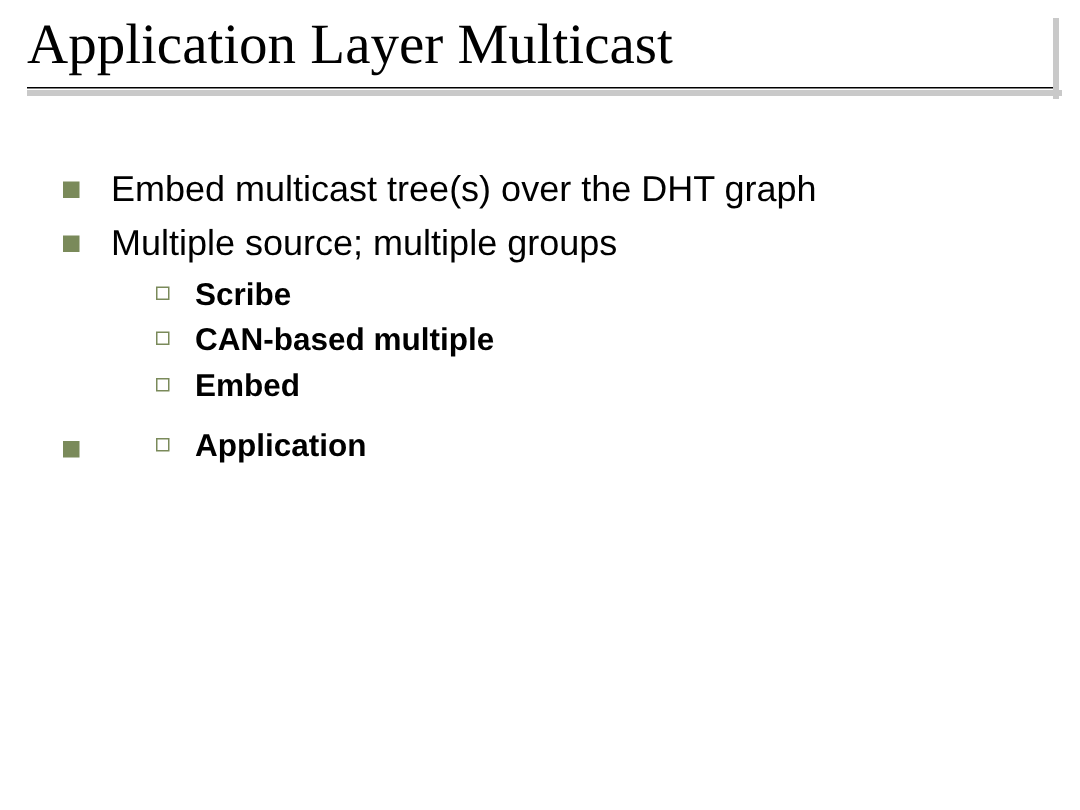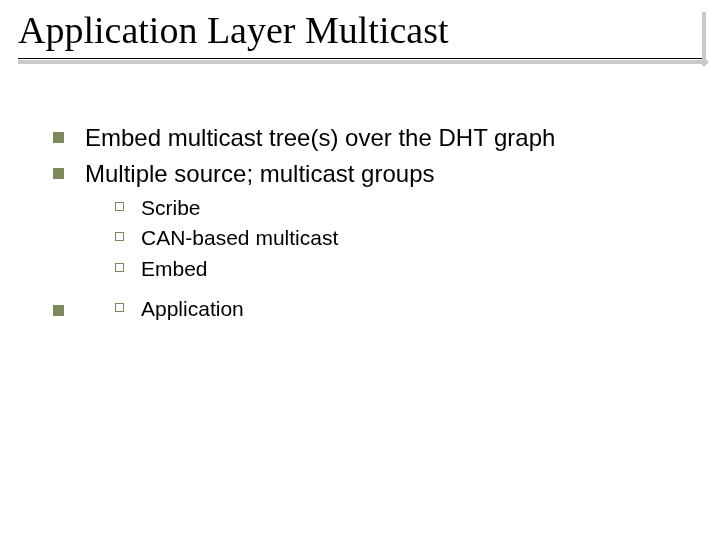--- a/index.html
+++ b/index.html
@@ -66,40 +66,41 @@
   .content {
     position: absolute;
     left: 38px;
     top: 108px;
     right: 30px;
     font-size: 24px;
     line-height: 1.25;
   }
   ul.level1 {
     list-style: none;
-    margin: 15px;
+    margin: 4px;
     padding: 0;
   }
   ul.level1 > li {
     position: relative;
     padding-left: 32px;
     margin-bottom: 6px;
   }
   ul.level1 > li > .bullet-sq {
     position: absolute;
     left: 0;
     top: 9px;
     width: 11px;
     height: 11px;
     background: #7a8a5a;
   }
   ul.level2 {
     list-style: none;
     margin: 6px 0 14px 0;
     padding: 0 0 0 30px;
+    font-weight: bold;
   }
   ul.level2 > li {
     position: relative;
     padding-left: 26px;
     font-size: 21px;
     margin-bottom: 4px;
   }
   ul.level2 > li > .bullet-open {
     position: absolute;
     left: 0;
@@ -126,29 +127,29 @@
   </div>
 
   <div class="content">
     <ul class="level1">
       <li>
         <span class="bullet-sq"></span>
         <span>Embed multicast tree(s) over the DHT graph</span>
       </li>
       <li>
         <span class="bullet-sq"></span>
-        <span>Multiple source; multicast groups</span>
+        <span>Multiple source; multiple groups</span>
         <ul class="level2">
           <li>
             <span class="bullet-open"></span>
             <span>Scribe</span>
           </li>
           <li>
             <span class="bullet-open"></span>
-            <span>CAN-based multicast</span>
+            <span>CAN-based multiple</span>
           </li>
           <li>
             <span class="bullet-open"></span>
             <span>Embed</span>
           </li>
         </ul>
       </li>
       <li>
         <span class="bullet-sq"></span>
         <ul class="level2">

